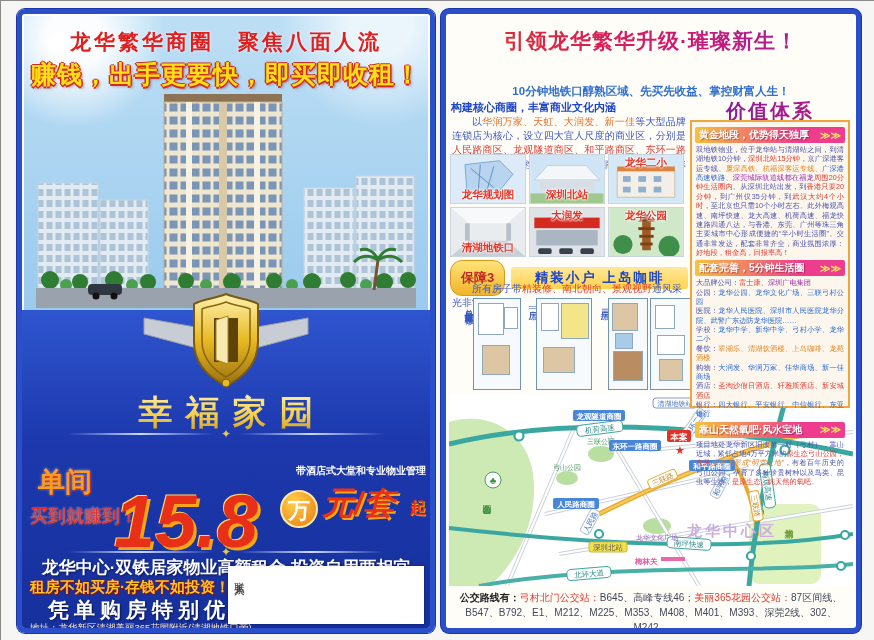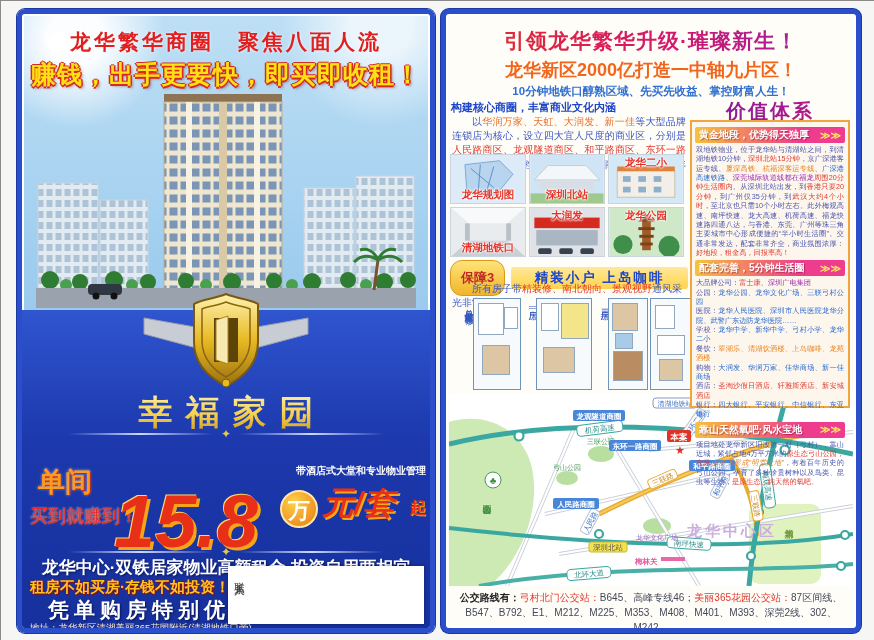--- a/index.html
+++ b/index.html
@@ -181,21 +181,20 @@
     <div class="abs l-line4">凭单购房特别优惠</div>
     <div class="abs l-addr">地址：龙华新区清湖美丽365花园附近(清湖地铁口旁)</div>
 
     <div class="abs contact">
       <span class="contact-label">联系人</span>
     </div>
   </div>
 
   <div class="page page-right">
     <div class="abs ctr headline">引领龙华繁华升级·璀璨新生！</div>
-    <div class="abs ctr subhead">龙华新区2000亿打造一中轴九片区！</div>
     <div class="abs ctr tagline">10分钟地铁口醇熟区域、先买先收益、掌控财富人生！</div>
 
     <div class="abs lcol-head">构建核心商圈，丰富商业文化内涵</div>
     <div class="abs lcol-para"><span style="color: rgb(58, 86, 196);">以</span><span style="color: rgb(232, 112, 42);">华润万家、天虹、大润发、新一佳</span><span style="color: rgb(58, 86, 196);">等大型品牌连锁店为核心，设立四大宜人尺度的商业区，分别是</span><span style="color: rgb(224, 55, 46);">人民路商区、龙观隧道商区、和平路商区、东环一路商区</span><span style="color: rgb(58, 86, 196);">，形成不同档次和辐射范围的商业层级，满足年轻人的消费需求。</span></div>
 
     <div class="abs photos">
       <div class="photo">
         <svg viewBox="0 0 76 50" width="74" height="48">
             <rect width="76" height="50" fill="#dcebf7"></rect>
             <path d="M14,10 L50,6 L64,20 L46,42 L16,38 Z" fill="#b8d4ee" stroke="#7aa8d4"></path>

